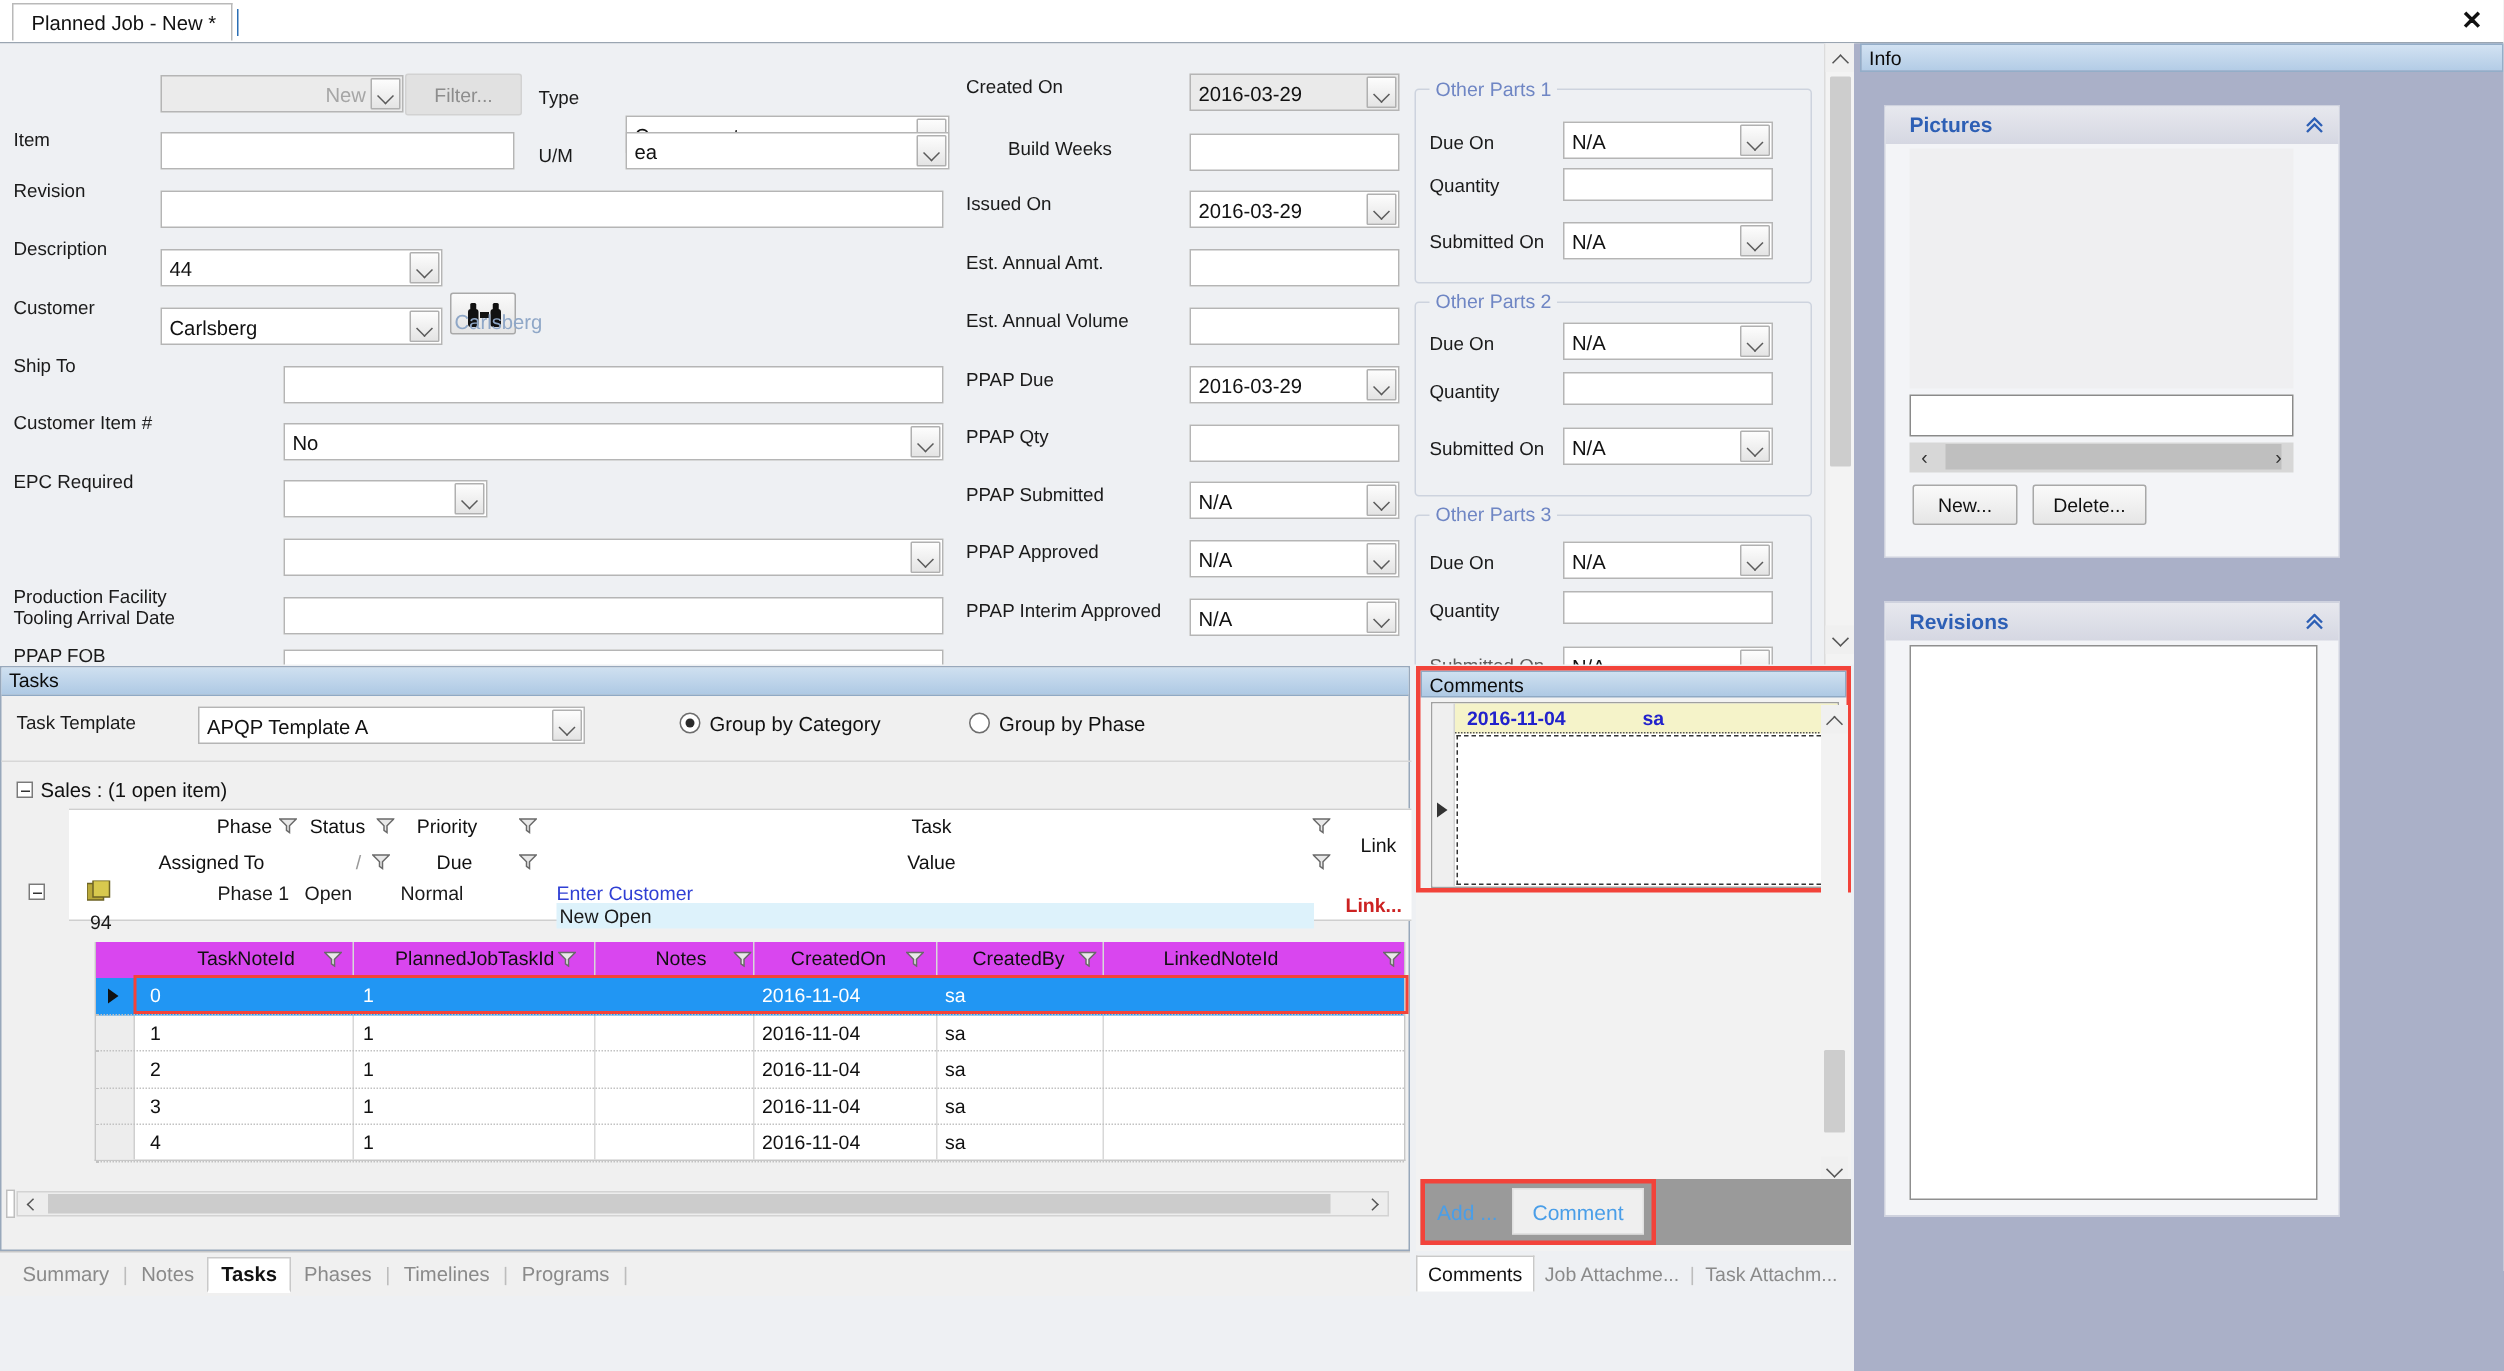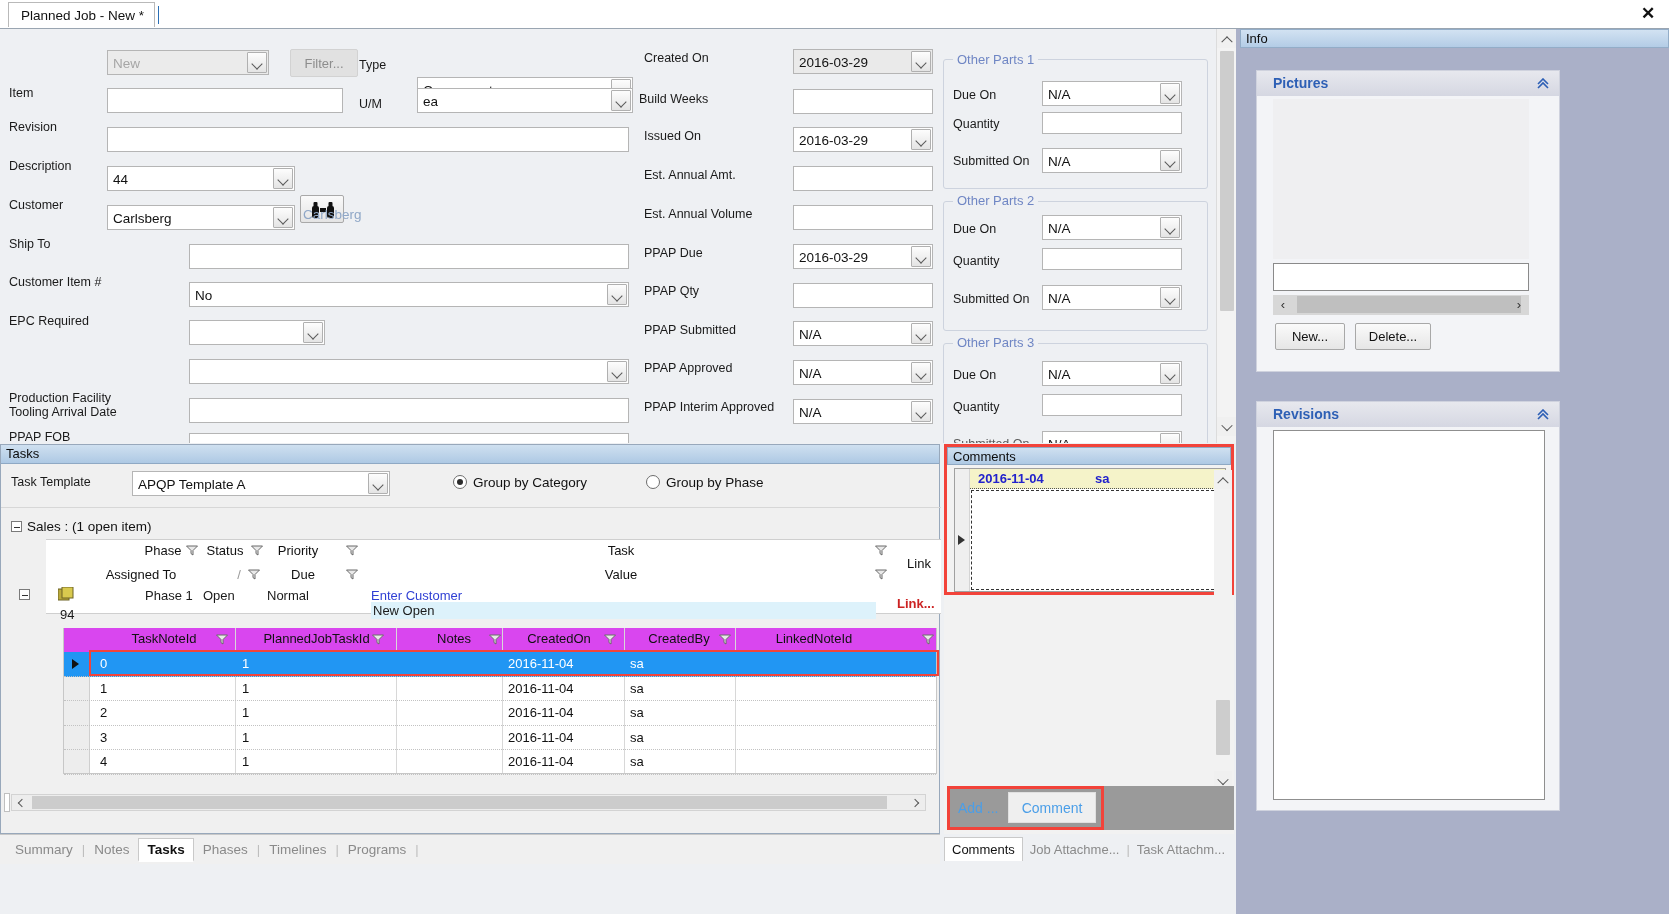--- a/index.html
+++ b/index.html
@@ -275,25 +275,25 @@
     <div class="lbl" style="left:9px;  top:91px;">Revision</div>
     <div class="lbl" style="left:9px;  top:130px;">Description</div>
     <div class="lbl" style="left:9px;  top:169px;">Customer</div>
     <div class="lbl" style="left:9px;  top:208px;">Ship To</div>
     <div class="lbl" style="left:9px;  top:246px;">Customer Item #</div>
     <div class="lbl" style="left:9px;  top:285px;">EPC Required</div>
     <div class="lbl" style="left:9px;  top:336px;margin-top:40px;">Tooling Arrival Date</div>
     <div class="lbl" style="left:9px;  top:362px;">Production Facility</div>
     <div class="lbl" style="left:9px;  top:401px;">PPAP FOB</div>
 
-    <div class="combo disabled" style="left:107px; top:21px; width:162px;">
+    <div class="combo disabled" style="left:107px; top:21px; width:162px;text-align:right;">
       <span>New</span>
       <span class="arrow"></span>
     </div>
-    <div class="btn flat" style="left:270px; top:20px; width:68px; height:28px; line-height:28px;margin-left:20px;">Filter...</div>
+    <div class="btn flat" style="left:270px; top:20px; width:78px; height:28px; line-height:28px;">Filter...</div>
 
     <input class="tb" style="left: 107px; top: 59px; width: 236px; height: 25px;" value="">
     <input class="tb" style="left: 107px; top: 98px; width: 522px; height: 25px;" value="">
 
     <div class="combo" style="left:107px; top:137px; width:188px;">
       <span>44</span>
       <span class="arrow"></span>
     </div>
     <div class="binocs">
       <svg width="24" height="18" viewBox="0 0 24 18">
@@ -336,21 +336,21 @@
       <span>Component</span>
       <span class="arrow"></span>
     </div>
     <div class="lbl" style="left:359px; top:68px;">U/M</div>
     <div class="combo" style="left:417px; top:59px; width:216px;">
       <span>ea</span>
       <span class="arrow"></span>
     </div>
 
     <div class="lbl" style="left:644px; top:22px;">Created On</div>
-    <div class="lbl" style="left:639px; top:63px;">Build Weeks</div>
+    <div class="lbl" style="left:672px; top:63px;">Build Weeks</div>
     <div class="lbl" style="left:644px; top:100px;">Issued On</div>
     <div class="lbl" style="left:644px; top:139px;">Est. Annual Amt.</div>
     <div class="lbl" style="left:644px; top:178px;">Est. Annual Volume</div>
     <div class="lbl" style="left:644px; top:217px;">PPAP Due</div>
     <div class="lbl" style="left:644px; top:255px;">PPAP Qty</div>
     <div class="lbl" style="left:644px; top:294px;">PPAP Submitted</div>
     <div class="lbl" style="left:644px; top:332px;">PPAP Approved</div>
     <div class="lbl" style="left:644px; top:371px;">PPAP Interim Approved</div>
 
     <div class="combo gray" style="left:793px; top:20px; width:140px;">

